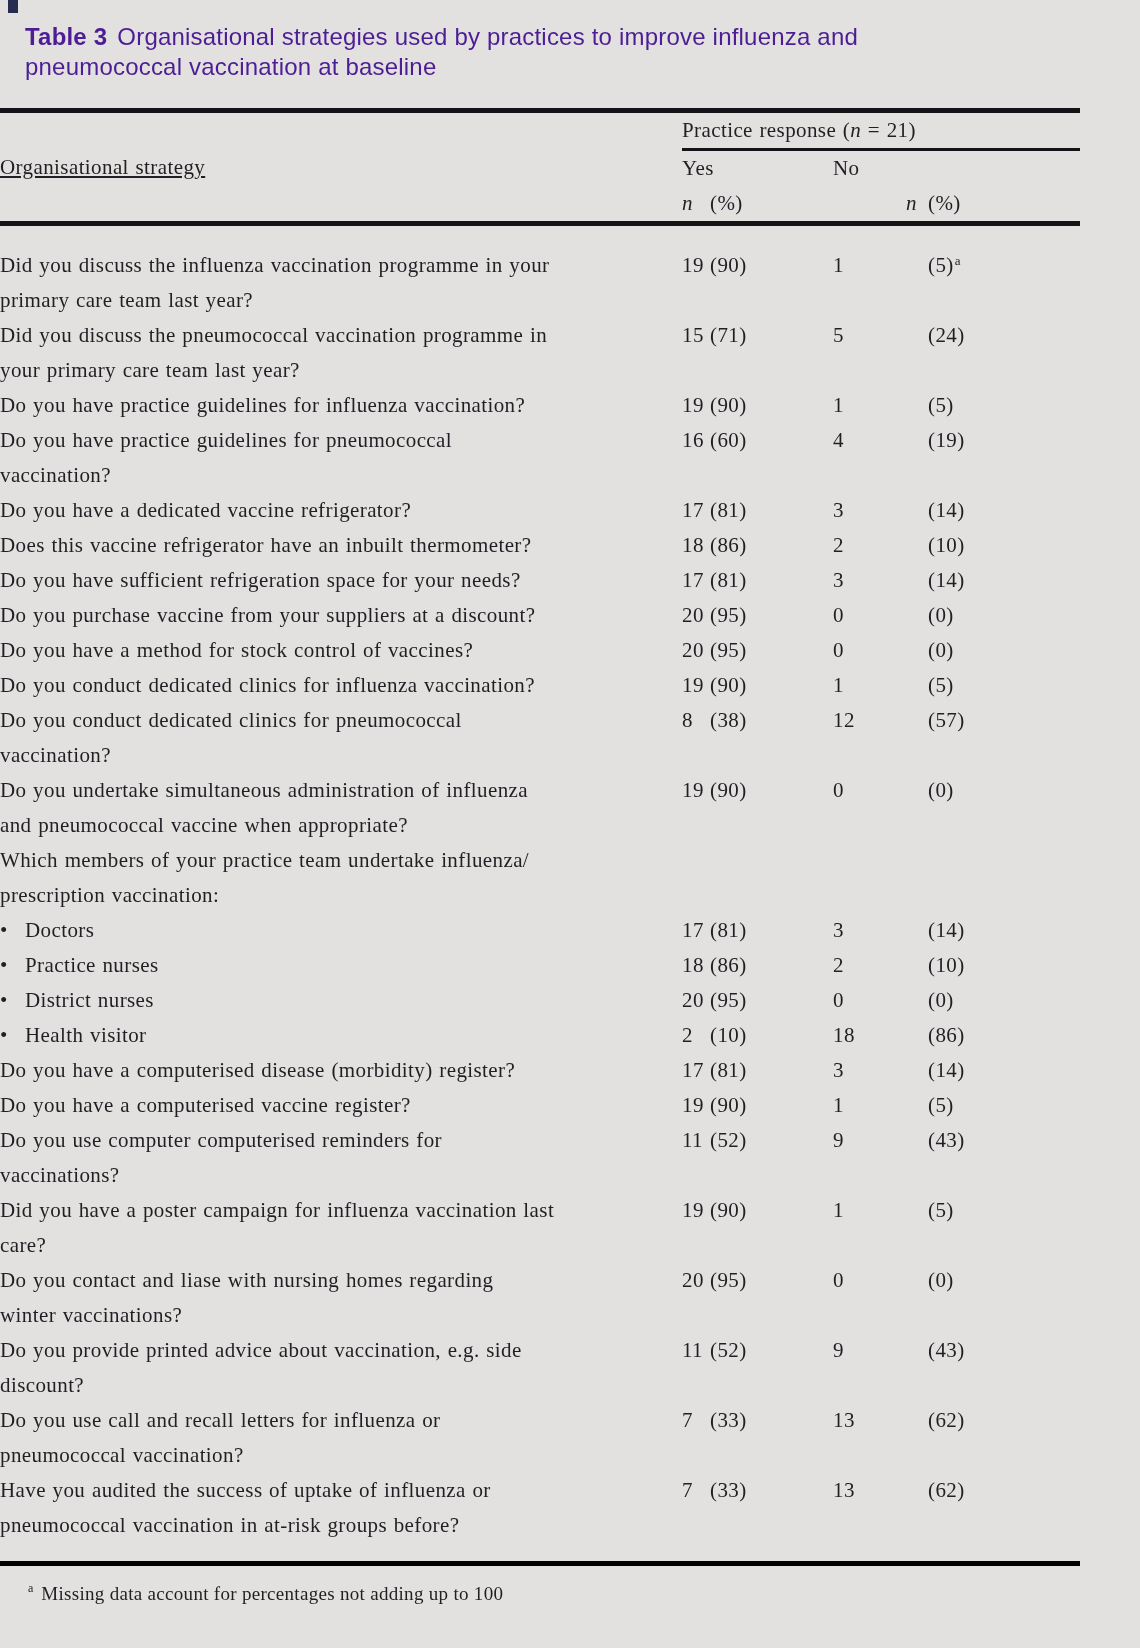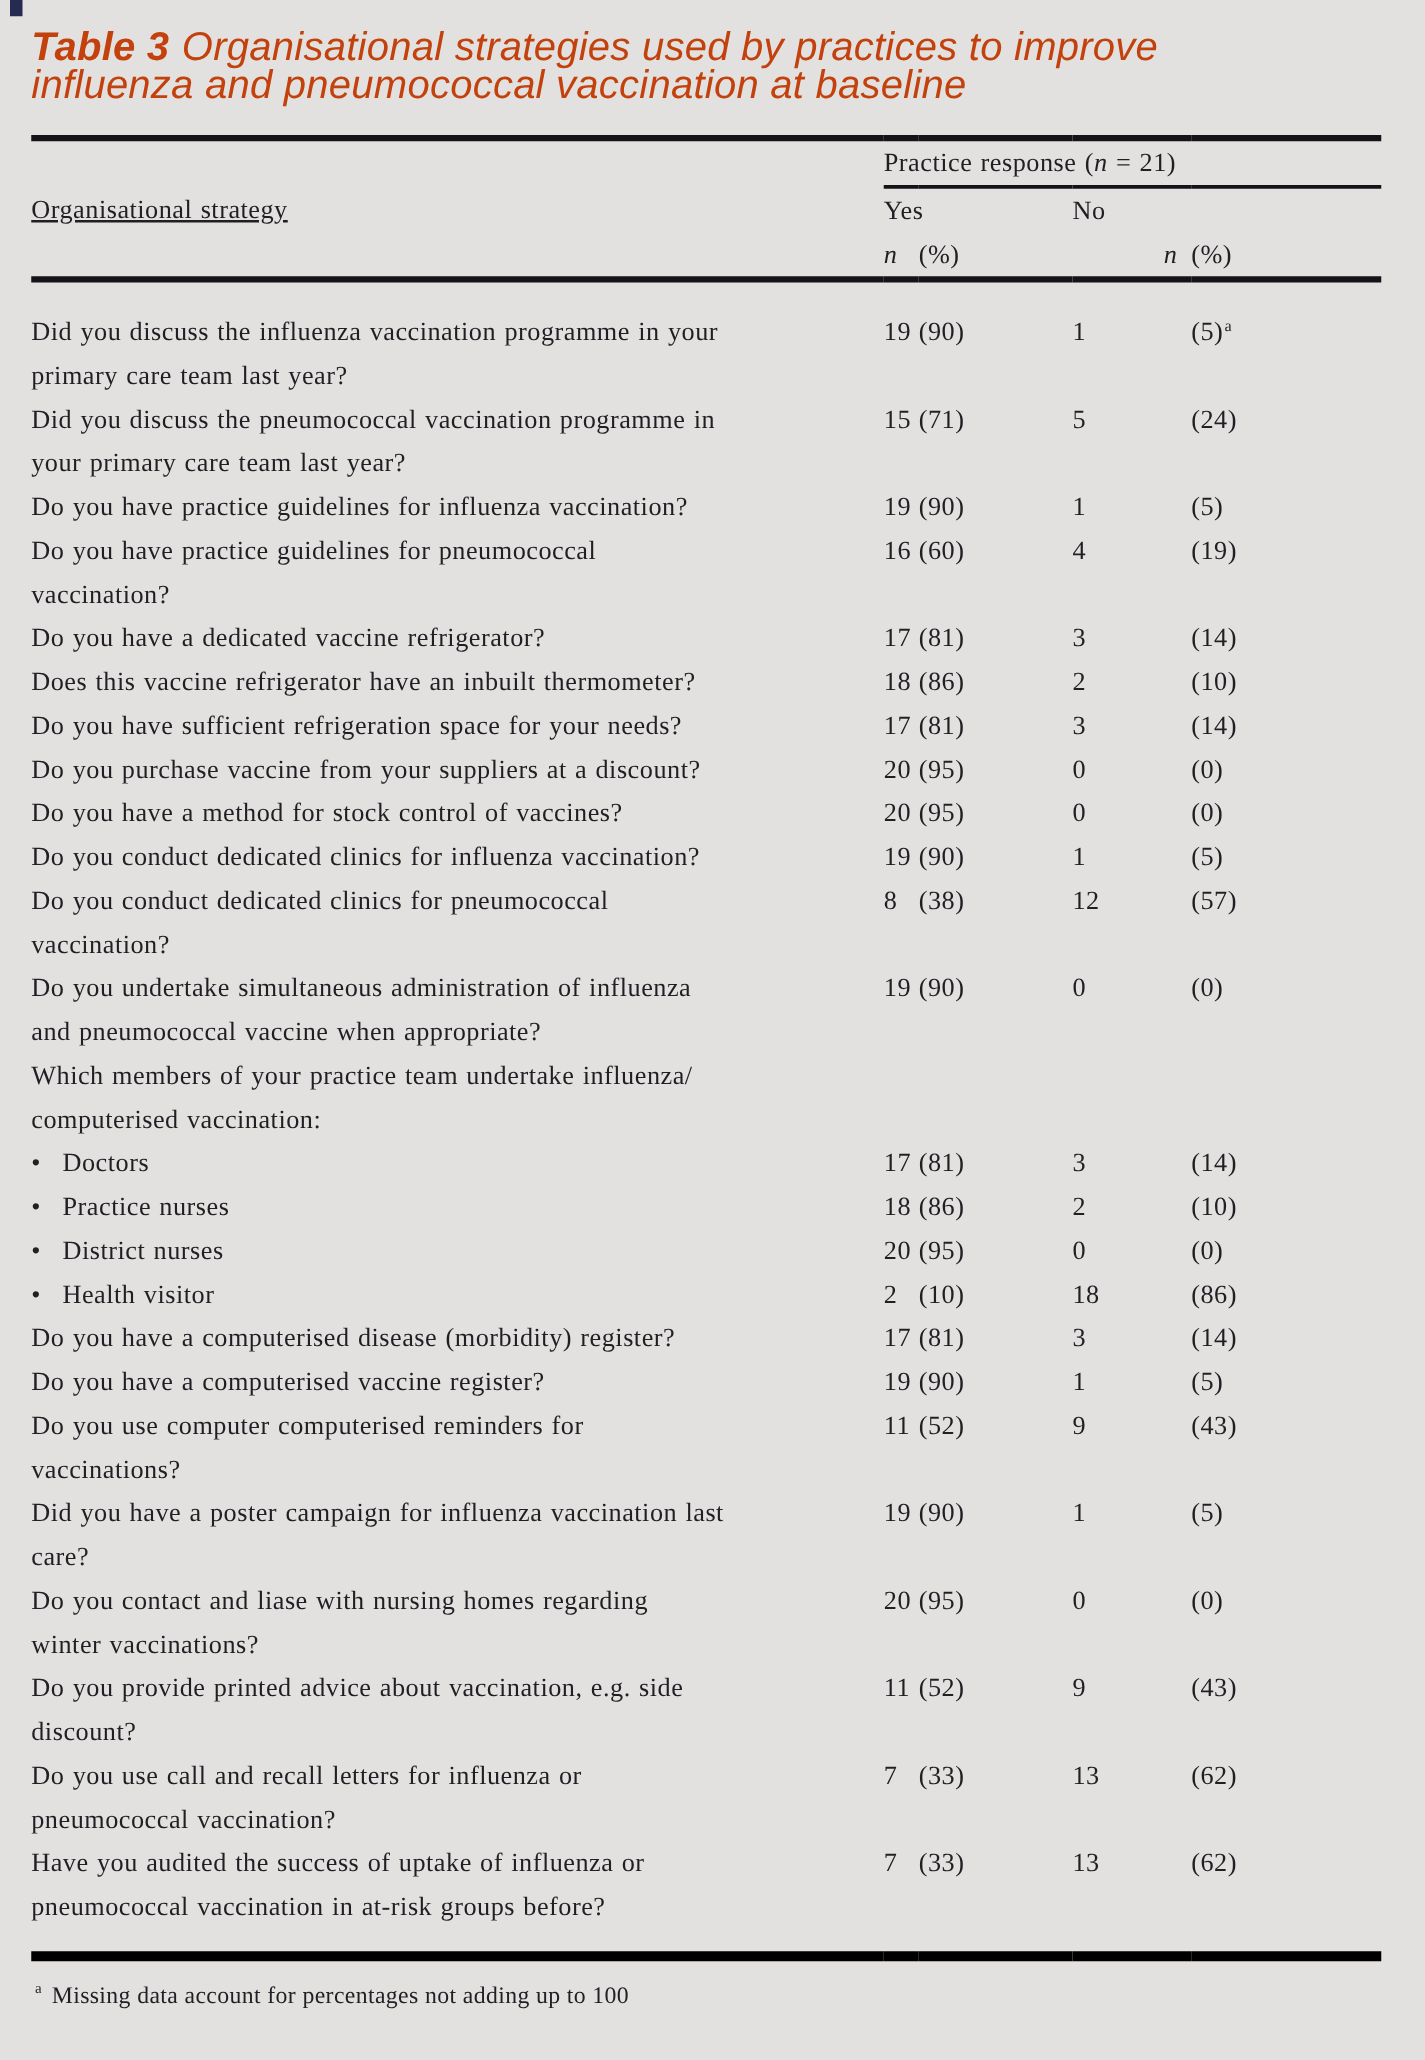--- a/index.html
+++ b/index.html
@@ -20,38 +20,36 @@
     left: 8px;
     top: 0;
     width: 10px;
     height: 13px;
     background: #262b52;
   }
   .caption {
     margin: 22px 35px 0 25px;
     width: 975px;
     font-family: "Liberation Sans", sans-serif;
-    font-size: 32px;
+    font-size: 24px;
     line-height: 30px;
-    color: #c2410c;
+    color: #4c1d95;
     letter-spacing: 0.2px;
-    font-style: italic;
   }
   .caption .tnum {
     font-weight: bold;
     margin-right: 10px;
   }
   table.vacc {
     border-collapse: collapse;
     table-layout: fixed;
     width: 1080px;
-    margin-left: 25px;
     margin-top: 26px;
     border-top: 5px solid #141418;
-    border-bottom: 8px solid #000000;
+    border-bottom: 5px solid #000000;
   }
   table.vacc th, table.vacc td {
     font-weight: normal;
     vertical-align: top;
     line-height: 35px;
     font-size: 21px;
     padding: 0;
     text-align: left;
     letter-spacing: 0.4px;
     word-spacing: 1px;
@@ -272,21 +270,21 @@
       </td>
       <td class="num">19</td>
       <td class="num">(90)</td>
       <td class="num no-n">0</td>
       <td class="num no-pct">(0)</td>
     </tr>
 
     <tr>
       <td class="strategy">
         <div class="line">Which members of your practice team undertake influenza/</div>
-        <div class="line">computerised vaccination:</div>
+        <div class="line">prescription vaccination:</div>
       </td>
       <td class="num"></td>
       <td class="num"></td>
       <td class="num no-n"></td>
       <td class="num no-pct"></td>
     </tr>
 
     <tr>
       <td class="strategy">
         <div class="line"><span class="bullet">•</span><span>Doctors</span></div>

